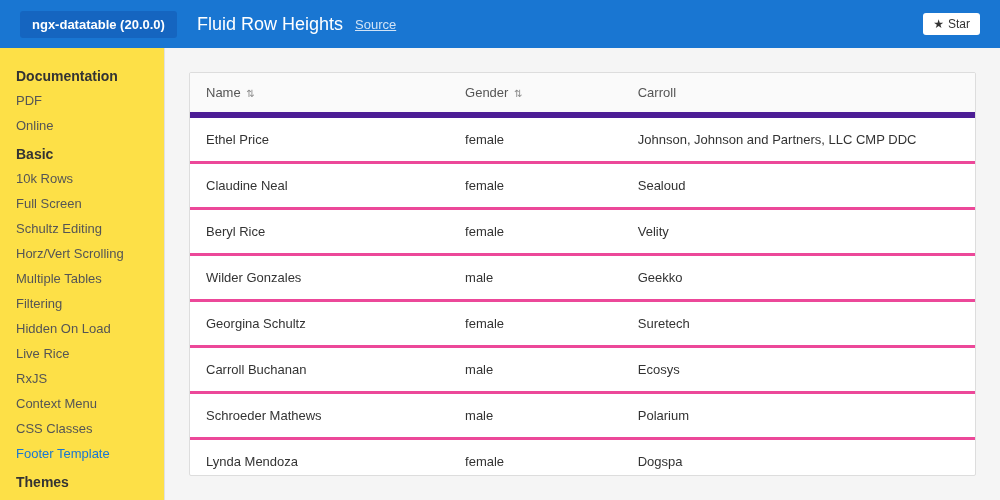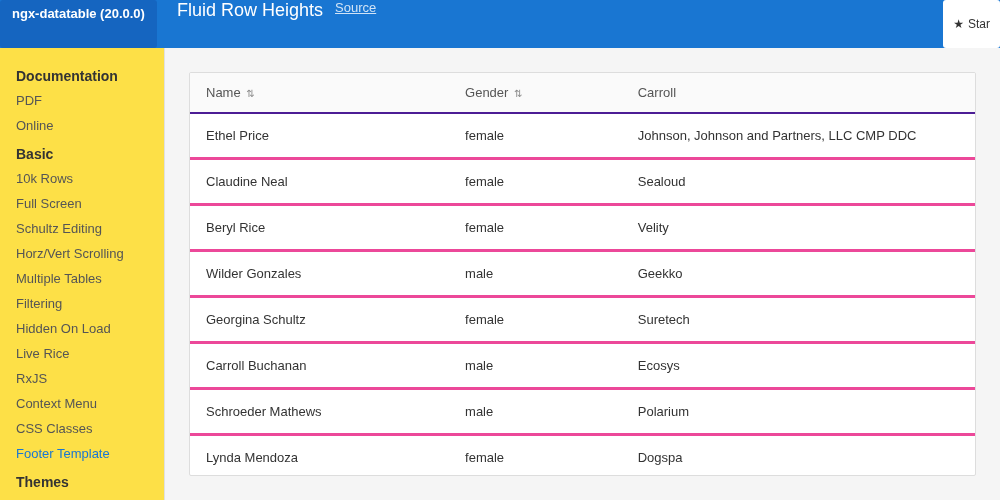--- a/index.html
+++ b/index.html
@@ -4,21 +4,22 @@
   <style>
     * { box-sizing: border-box; margin: 0; padding: 0; }
     body { font-family: Arial, sans-serif; font-size: 13px; display: flex; flex-direction: column; height: 500px; overflow: hidden; background: #fff; }
 
     
     .top-header {
       background: #1976D2;
       color: white;
       height: 48px;
       display: flex;
-      padding: 0 0;
+      align-items: center;
+      padding: 0 20px;
       flex-shrink: 0;
     }
     .header-brand {
       background: #1565C0;
       padding: 6px 12px;
       border-radius: 3px;
       font-size: 13px;
       font-weight: bold;
       margin-right: 20px;
       white-space: nowrap;
@@ -96,21 +97,21 @@
       background: white;
       border: 1px solid #ddd;
       border-radius: 2px;
       overflow: hidden;
     }
     .datatable {
       width: 100%;
       border-collapse: collapse;
     }
     .datatable thead tr {
-      border-bottom: 2px solid #4c1d95;
+      border-bottom: 6px solid #4c1d95;
     }
     .datatable thead th {
       padding: 12px 16px;
       text-align: left;
       font-size: 13px;
       color: #555;
       font-weight: normal;
       background: #fafafa;
     }
     .sort-indicator {

